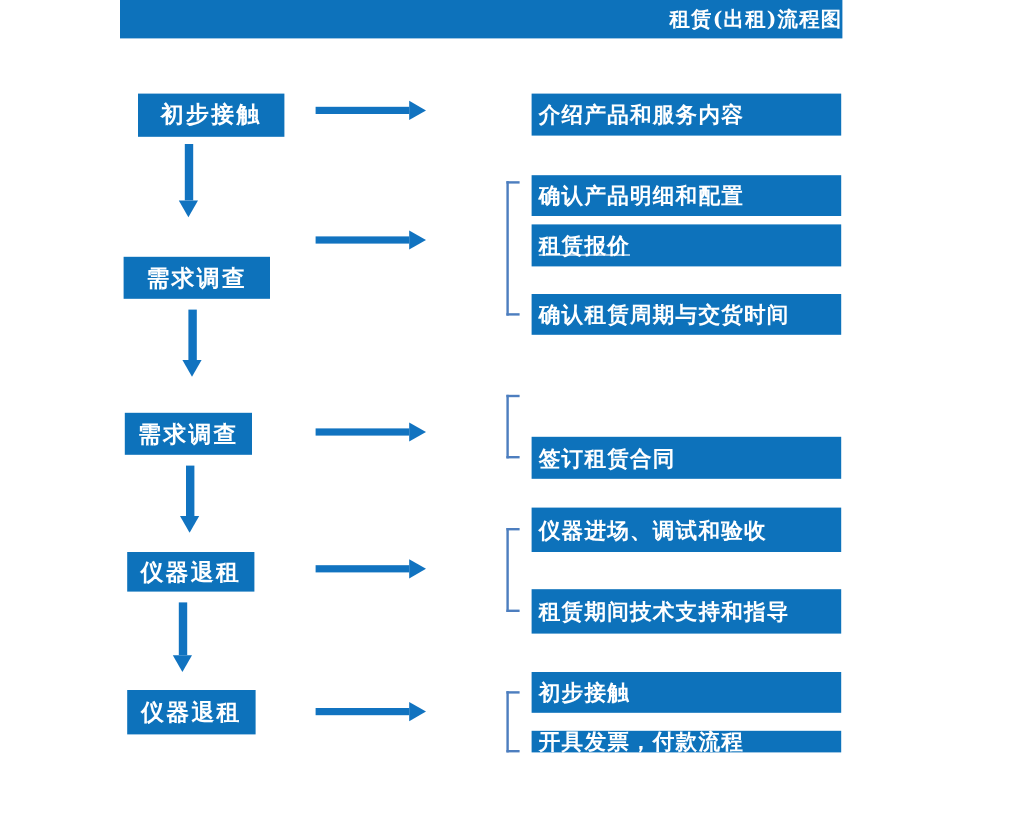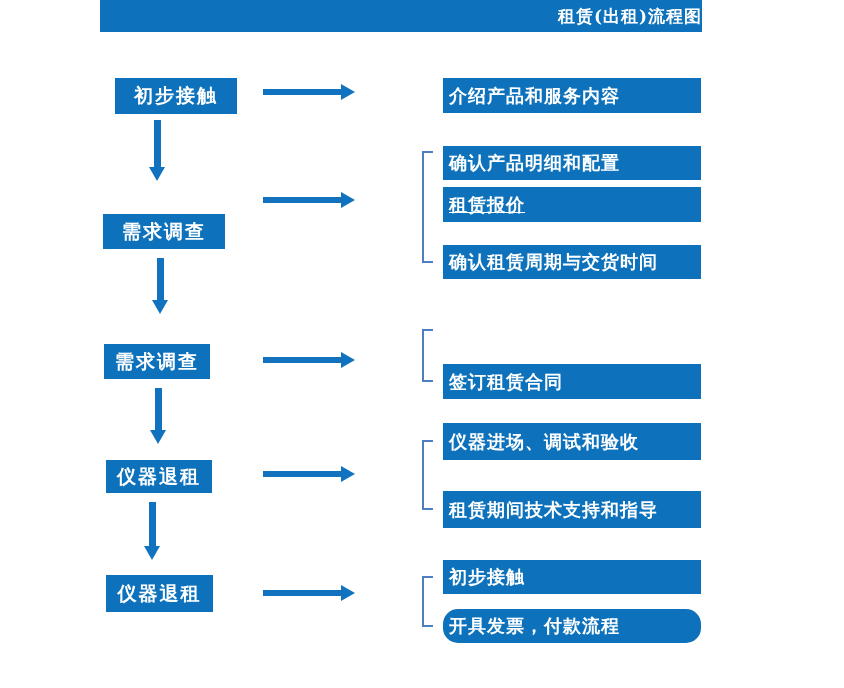--- a/index.html
+++ b/index.html
@@ -110,15 +110,15 @@
   <div class="bracket" style="top:576px;height:51px;"></div>
 
   <div class="rb" style="top:78px;height:35px;">介绍产品和服务内容</div>
   <div class="rb" style="top:146px;height:34px;">确认产品明细和配置</div>
   <div class="rb" style="top:187px;height:35px;text-decoration:underline;">租赁报价</div>
   <div class="rb" style="top:245px;height:34px;">确认租赁周期与交货时间</div>
   <div class="rb" style="top:364px;height:35px;">签订租赁合同</div>
   <div class="rb" style="top:423px;height:37px;">仪器进场、调试和验收</div>
   <div class="rb" style="top:491px;height:37px;">租赁期间技术支持和指导</div>
   <div class="rb" style="top:560px;height:34px;">初步接触</div>
-  <div class="rb" style="top:609px;height:34px;border-radius:15px;">开具发票，付款流程</div>
+  <div class="rb" style="top:609px;height:18px;">开具发票，付款流程</div>
 
 </div>
 
 </body></html>

